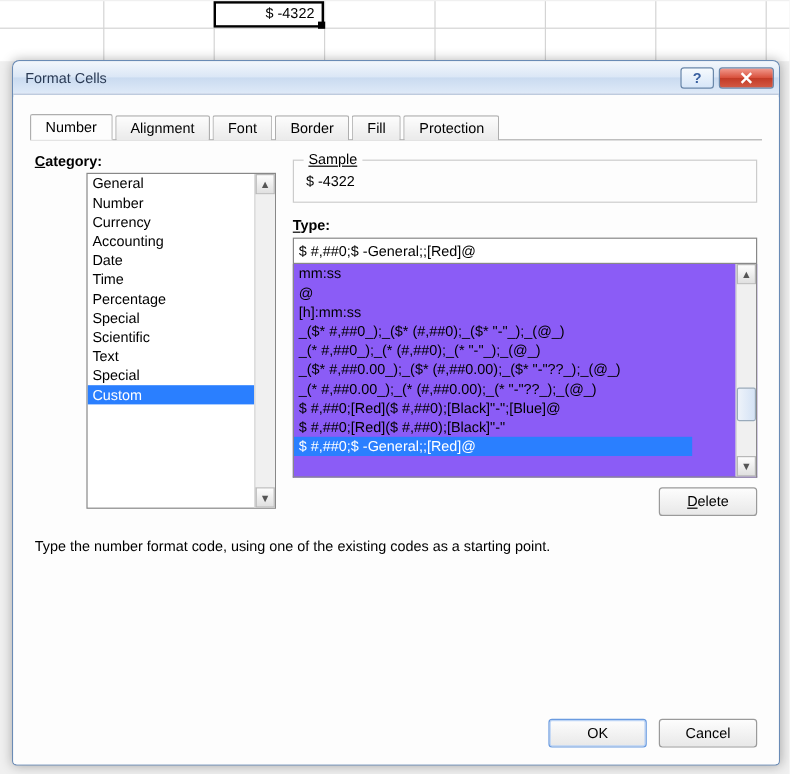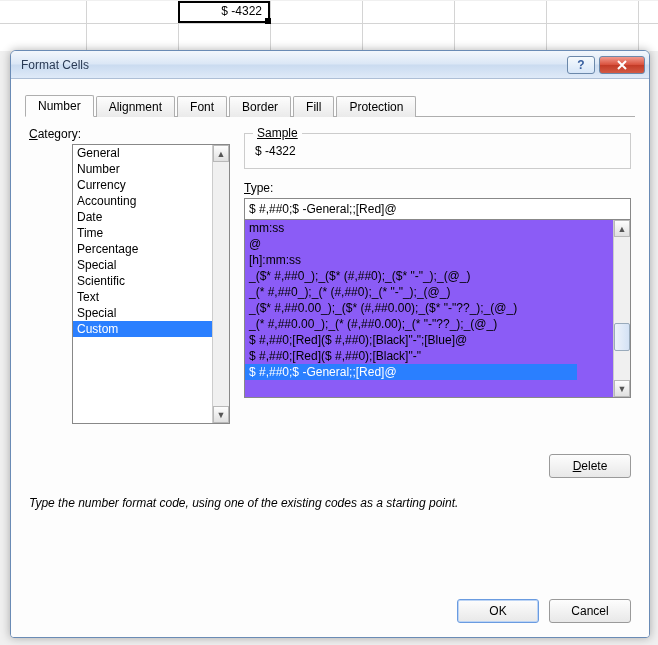--- a/index.html
+++ b/index.html
@@ -41,21 +41,21 @@
   .tabs { height: 24px; border-bottom: 1px solid #aeaeae; display:flex; align-items:flex-end; }
   .tab {
     padding: 3px 12px; border: 1px solid #aeaeae; border-bottom: none; margin-right: 2px;
     background: linear-gradient(#fdfdfd,#eaeaea); border-radius: 2px 2px 0 0; position:relative; top:1px;
     cursor:default;
   }
   .tab.active { background:#fdfdfd; border-bottom:1px solid #fdfdfd; }
 
   .content { padding: 10px 4px 4px 4px; }
   .row { display:flex; }
-  .lbl { display:block; margin-bottom: 3px; }
+  .lbl { display:block; margin-bottom: 3px; font-weight: bold; }
   .u { text-decoration: underline; }
 
   
   .cat-box {
     width: 158px; height: 280px; border: 1px solid #888; background:#fff; display:flex;margin-left:43px;
   }
   .cat-list { flex:1; overflow:hidden; }
   .cat-item { padding: 1px 4px; white-space:nowrap; cursor:default; }
   .cat-item.selected { background:#2a7fff; color:#ffffff; }
   .scroll-v {
@@ -79,27 +79,27 @@
   .type-list {
     width:100%; height:178px; border:1px solid #888; border-top:none; background:#8b5cf6; display:flex;gap:36px;
   }
   .type-items { flex:1; overflow:hidden; }
   .type-item { padding:0px 4px; white-space:nowrap; cursor:default; line-height:16px; }
   .type-item.selected { background:#2a7fff; color:#fff; }
 
   .btn {
     min-width: 82px; height: 24px; border:1px solid #9a9a9a; border-radius:3px;
     background: linear-gradient(#fdfdfd,#e8e8e8); padding: 0 12px; cursor:default;
-    display:inline-flex; align-items:center; justify-content:center;margin-top:48px;
+    display:inline-flex; align-items:center; justify-content:center;
   }
   .btn.primary { border-color:#6a9be0; box-shadow: 0 0 0 1px #bcd4f5 inset; }
 
   .delete-row { display:flex; justify-content:flex-end; margin-top:8px; }
 
-  .hint { margin-top: 18px; font-style: italic; }
+  .hint { margin-top: 18px; }
 
   .footer { position:absolute; bottom:14px; right:18px; display:flex; gap:10px; }
 </style>
 </head>
 <body>
 
 <div class="sheet">
   <div class="grid-v" style="left:86px"></div>
   <div class="grid-v" style="left:178px"></div>
   <div class="grid-v" style="left:270px"></div>

